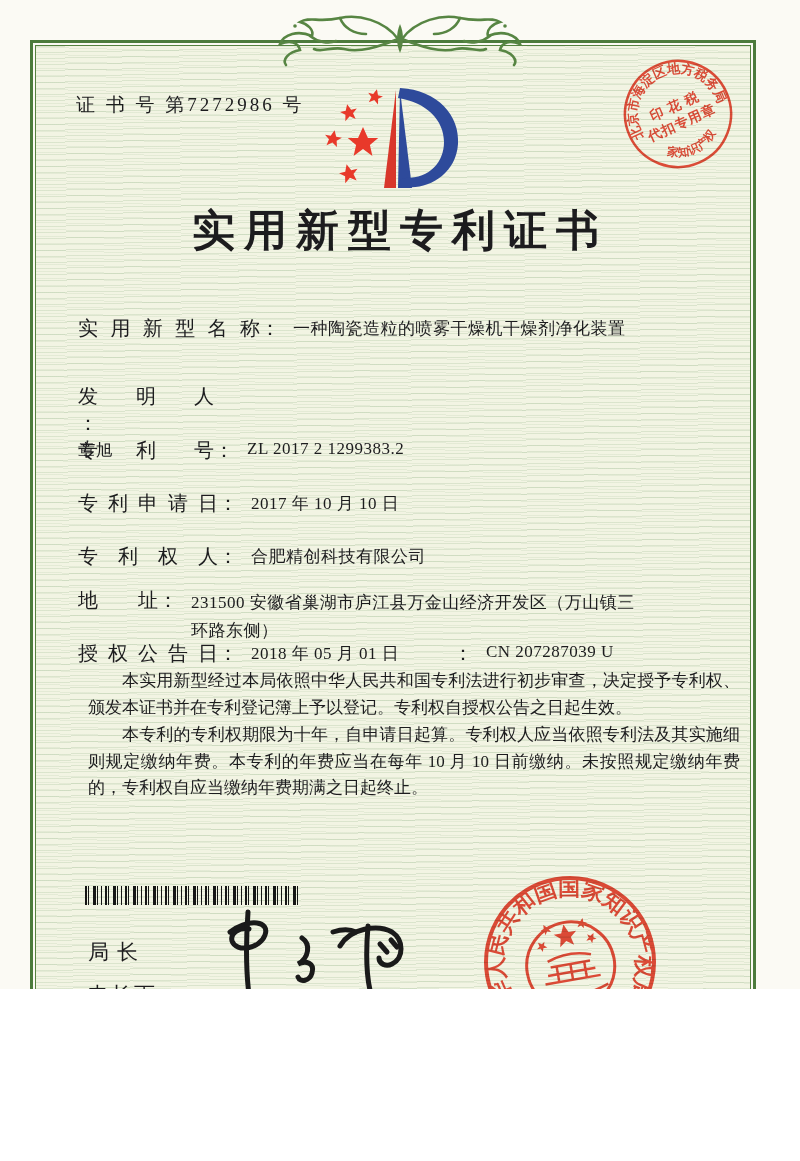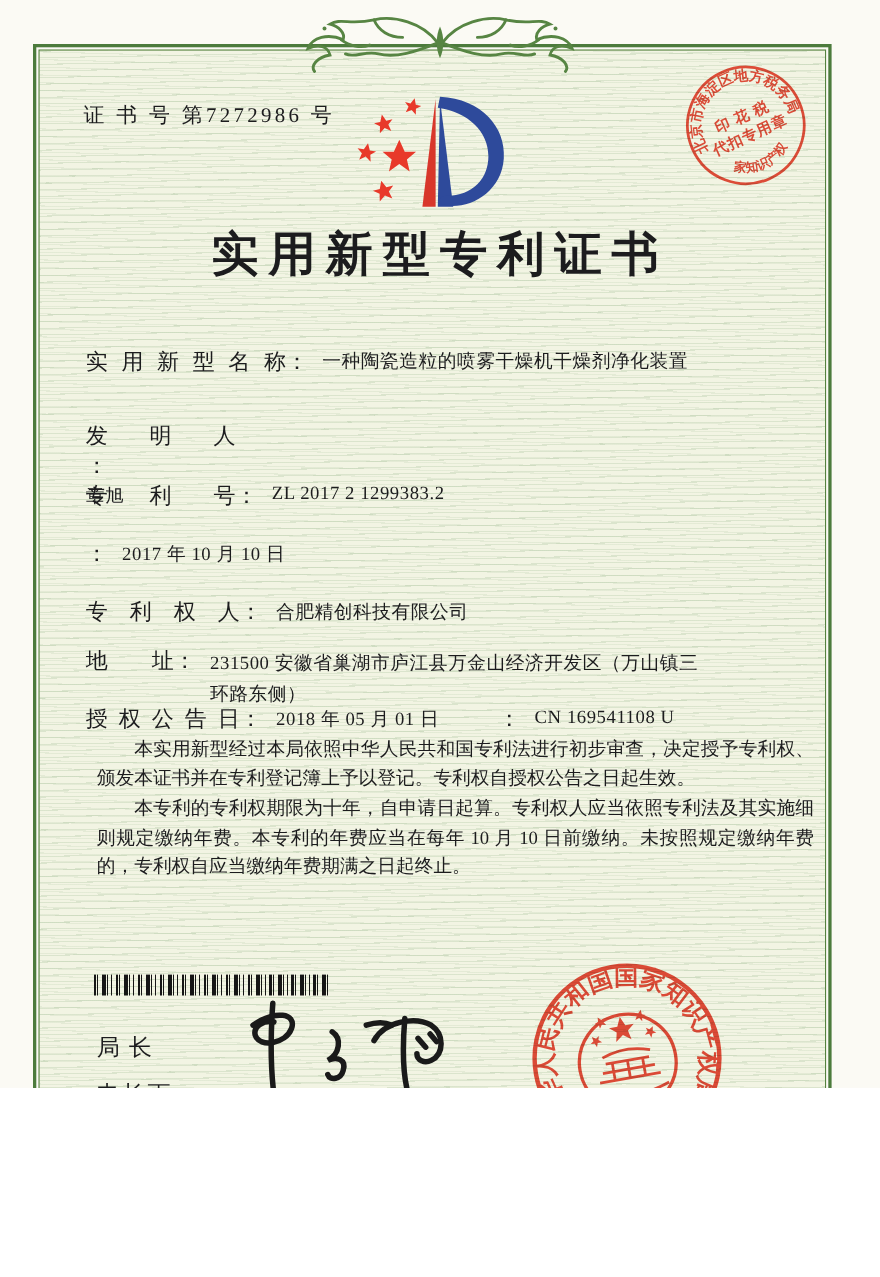--- a/index.html
+++ b/index.html
@@ -123,41 +123,42 @@
     <span class="f-label">发明人</span>
       <span class="colon">：</span>
       <span class="f-value">章旭</span>
   </div>
   <div class="field-row row-patentno">
     <span class="f-label">专利号</span>
       <span class="colon">：</span>
       <span class="f-value">ZL 2017 2 1299383.2</span>
   </div>
   <div class="field-row row-filing">
+    <span class="f-label">专利申请日</span>
       <span class="colon">：</span>
       <span class="f-value">2017 年 10 月 10 日</span>
   </div>
   <div class="field-row row-patentee">
     <span class="f-label">专利权人</span>
       <span class="colon">：</span>
       <span class="f-value">合肥精创科技有限公司</span>
   </div>
   <div class="field-row row-address">
     <span class="f-label">地址</span>
       <span class="colon">：</span>
       <span class="f-value">231500 安徽省巢湖市庐江县万金山经济开发区（万山镇三环路东侧）</span>
   </div>
   <div class="field-row row-grantdate">
     <span class="f-label">授权公告日</span>
       <span class="colon">：</span>
       <span class="f-value">2018 年 05 月 01 日</span>
   </div>
   <div class="field-row row-grantno">
       <span class="colon">：</span>
-      <span class="f-value">CN 169541108 U</span>
+      <span class="f-value">CN 207287039 U</span>
   </div>
 
   <div class="paragraphs">
     <p>本实用新型经过本局依照中华人民共和国专利法进行初步审查，决定授予专利权、颁发本证书并在专利登记簿上予以登记。专利权自授权公告之日起生效。</p>
     <p>本专利的专利权期限为十年，自申请日起算。专利权人应当依照专利法及其实施细则规定缴纳年费。本专利的年费应当在每年 10 月 10 日前缴纳。未按照规定缴纳年费的，专利权自应当缴纳年费期满之日起终止。</p>
   </div>
 
   <div class="barcode"></div>
 
   <div class="signer-title">局长</div>

